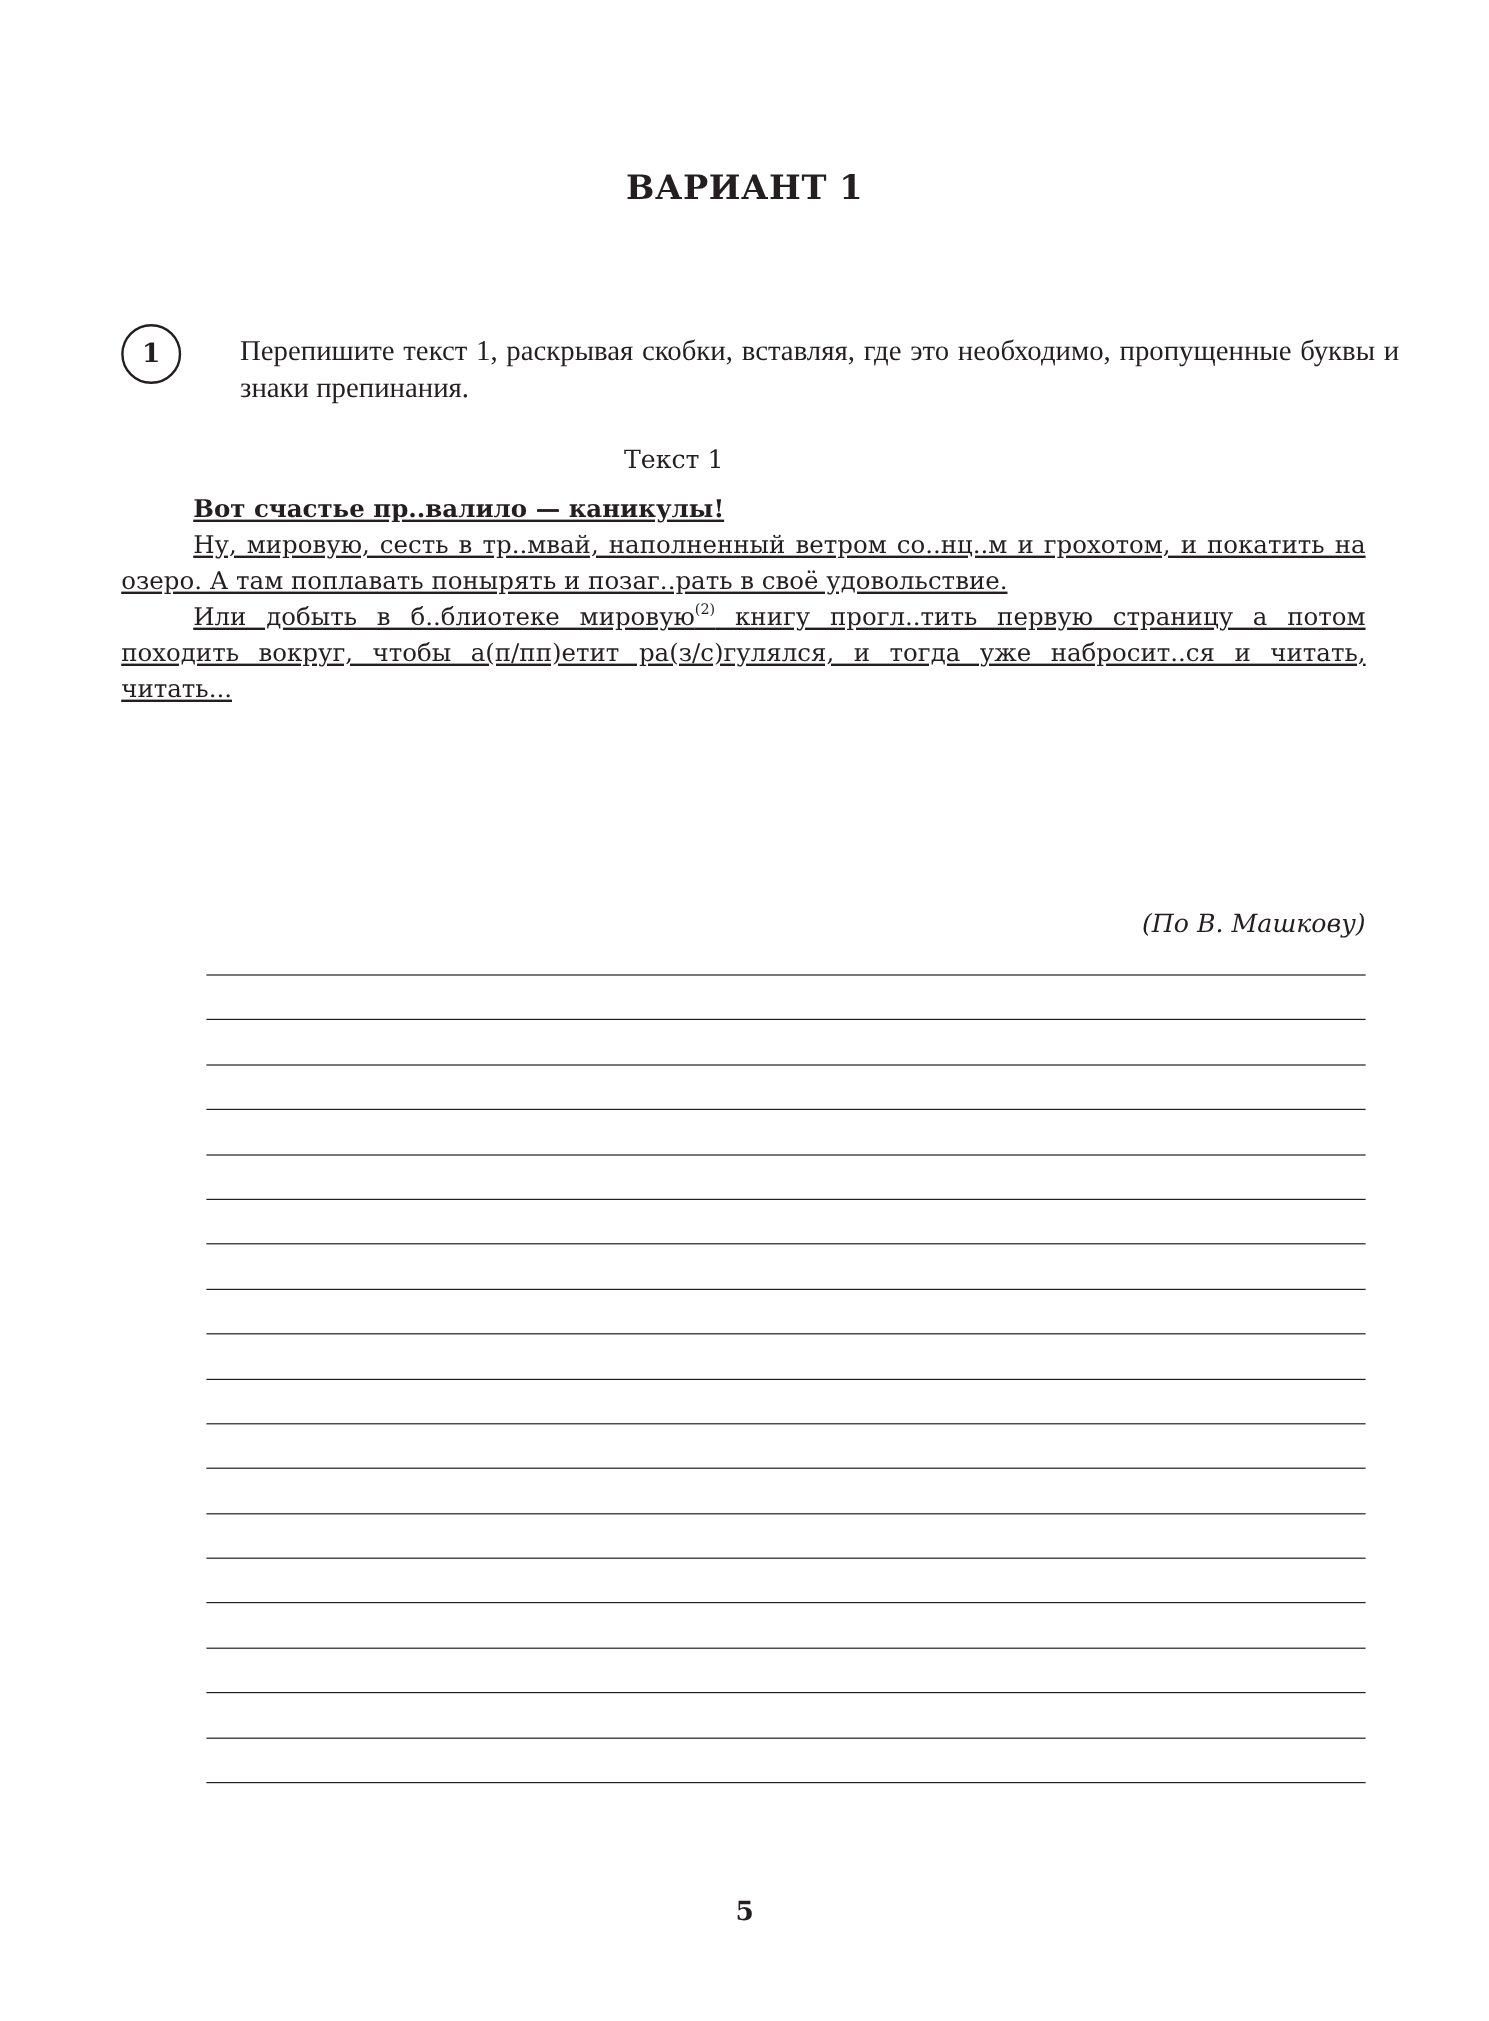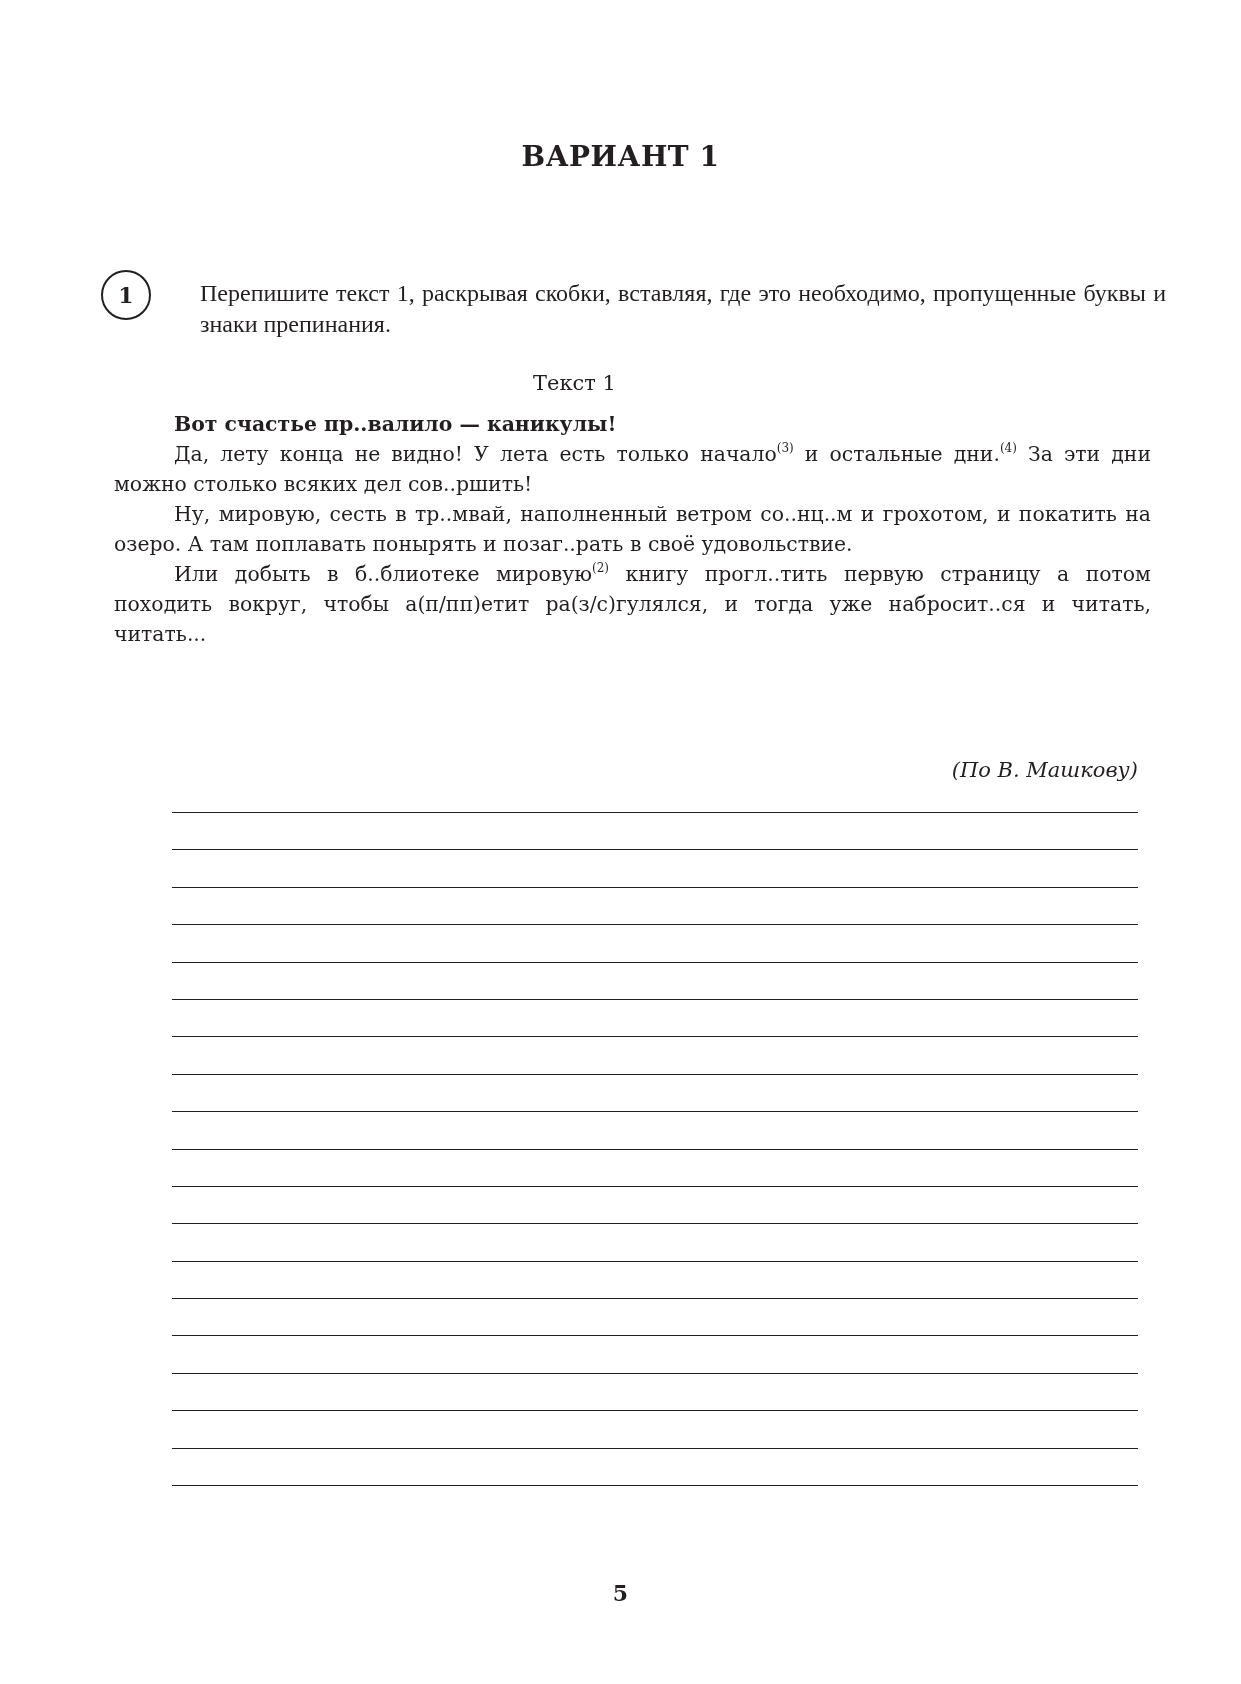--- a/index.html
+++ b/index.html
@@ -19,25 +19,25 @@
     display: flex; align-items: center; justify-content: center;
     font-weight: bold; font-size: 22px; box-sizing: border-box;
   }
   .task-text {
     position: absolute; left: 172px; top: 278px; width: 966px;
     font-size: 21.5px; line-height: 31px; text-align: justify;
     font-family: "Liberation Serif", serif; font-size: 24px; margin-left: 28px;
   }
   .text-title {
     position: absolute; left: 0; width: 1123px; top: 371px;
-    text-align: center; font-size: 21px; padding-left: 13px;
+    text-align: center; font-size: 21px;
   }
   .passage {
-    position: absolute; left: 114px; top: 409px; width: 1037px;
-    font-size: 20.4px; line-height: 30px;
+    position: absolute; left: 101px; top: 409px; width: 1037px;
+    font-size: 20.4px; line-height: 30px; text-decoration: underline;
   }
   .passage p { margin: 0; text-indent: 60px; text-align: justify; }
   .passage p.head { font-weight: bold; }
   .passage sup { font-size: 12px; vertical-align: 9px; line-height: 0; }
   .source {
     position: absolute; right: 103px; top: 758px;
     font-style: italic; font-size: 21px;
   }
   .lines { position: absolute; left: 172px; top: 812px; width: 966px; }
   .line {
@@ -54,21 +54,20 @@
 
 <div class="title">ВАРИАНТ 1</div>
 
 <div class="task-num">1</div>
 <div class="task-text">Перепишите текст 1, раскрывая скобки, вставляя, где это необходимо, пропущенные буквы и знаки препинания.</div>
 
 <div class="text-title">Текст 1</div>
 
 <div class="passage">
   <p class="head">Вот счастье пр..валило — каникулы!</p>
-  <p><span>Да, лету конца не видно! У лета есть только начало</span><sup>(3)</sup><span> и остальные дни.</span><sup>(4)</sup><span> За эти дни можно столько всяких дел сов..ршить!</span></p>
   <p><span>Ну, мировую, сесть в тр..мвай, наполненный ветром со..нц..м и грохотом, и покатить на озеро. А там поплавать понырять и позаг..рать в своё удовольствие.</span></p>
   <p><span>Или добыть в б..блиотеке мировую</span><sup>(2)</sup><span> книгу прогл..тить первую страницу а потом походить вокруг, чтобы а(п/пп)етит ра(з/с)гулялся, и тогда уже набросит..ся и читать, читать...</span></p>
 </div>
 
 <div class="source">(По В. Машкову)</div>
 
 <div class="lines" id="lines">
     <div class="line"></div>
     <div class="line"></div>
     <div class="line"></div>

